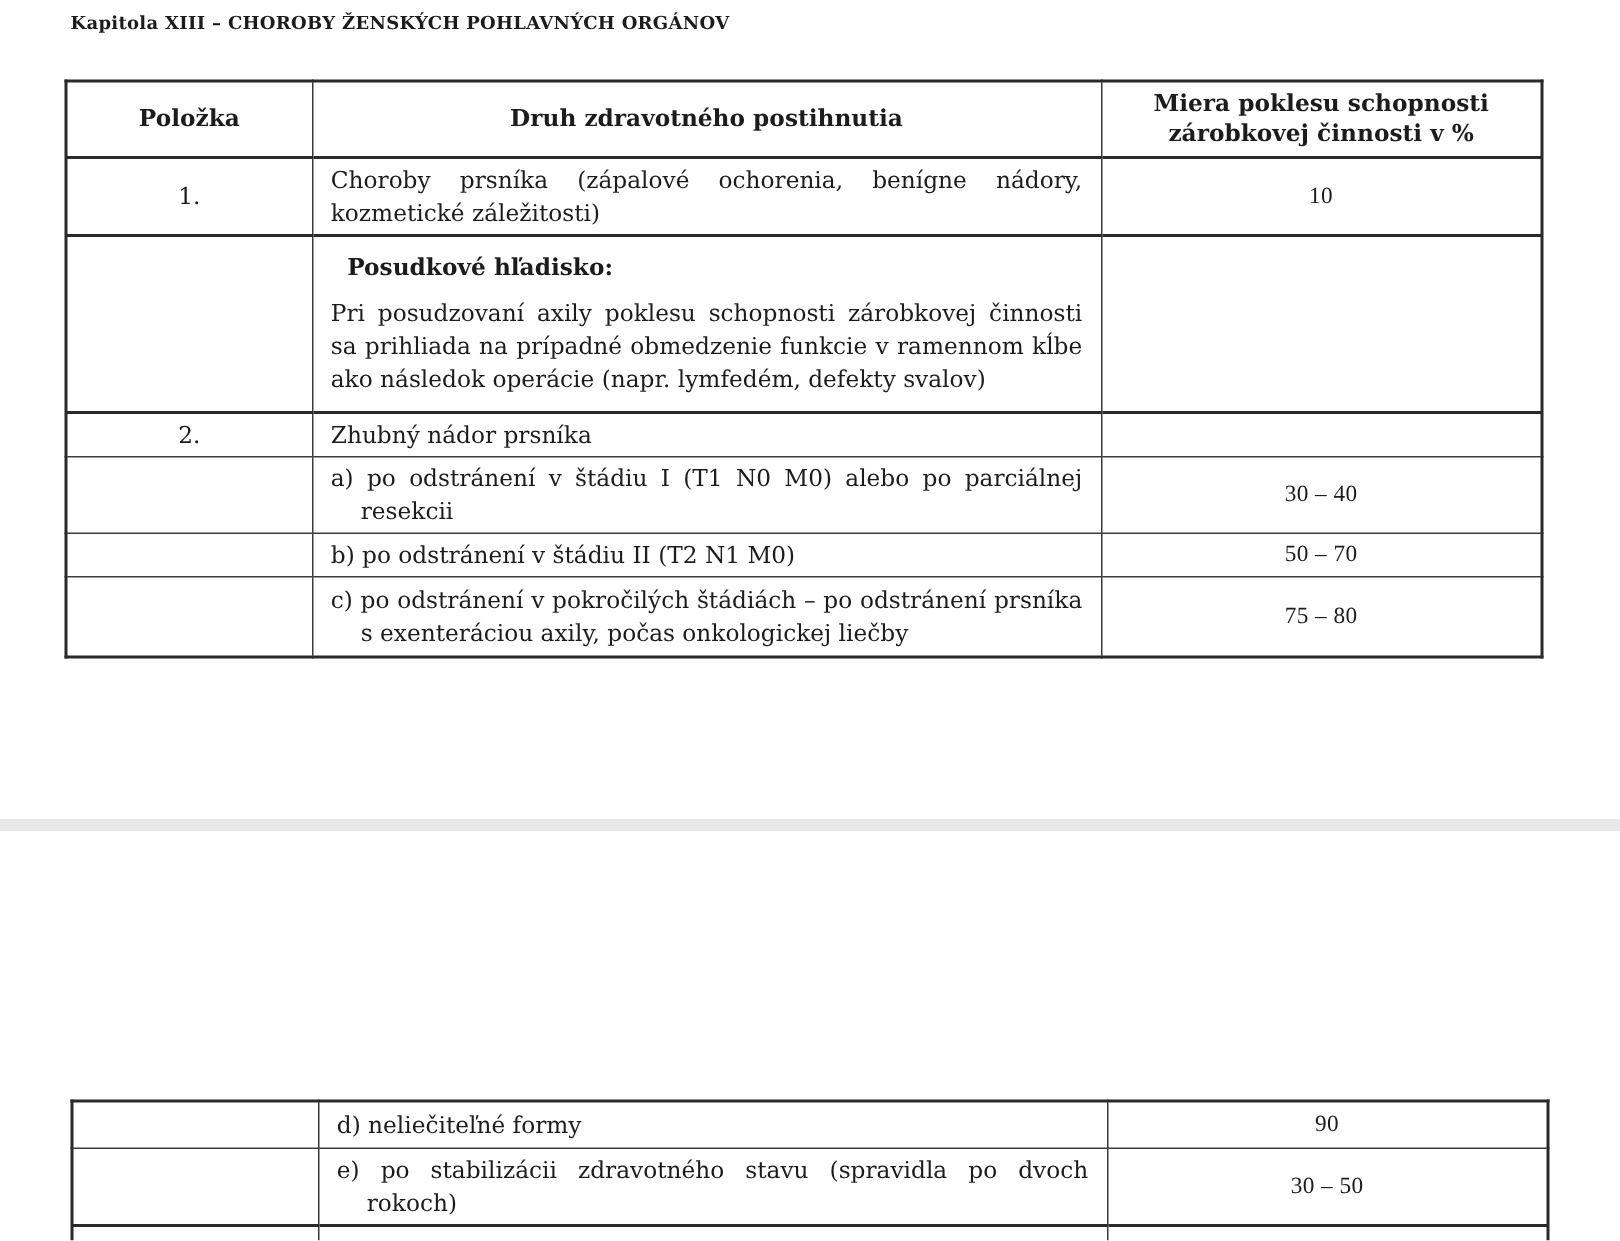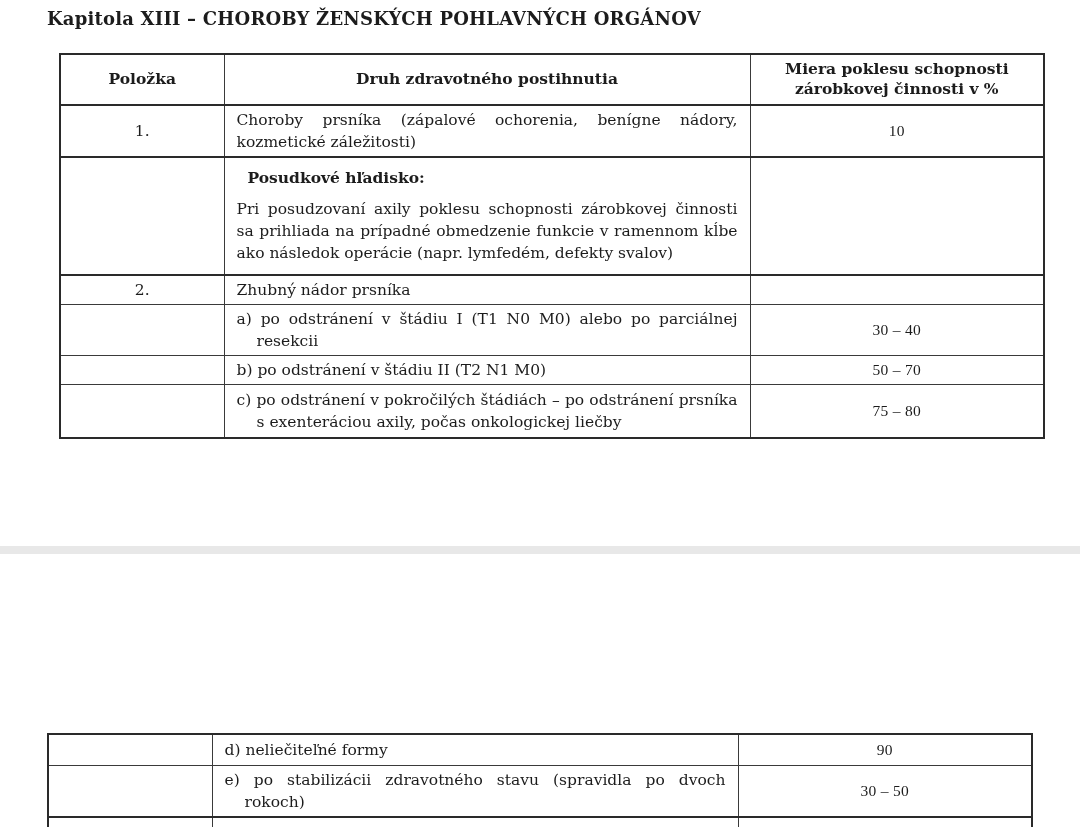--- a/index.html
+++ b/index.html
@@ -30,36 +30,36 @@
     width: 1080px;
     height: 8px;
     background: #e8e8e8;
   }
   .page-2 { top: 554px; height: 273px; overflow: hidden; padding-left: 36px; }
 
   .doc-title {
     position: absolute;
     left: 47px;
     top: 8px;
-    font-size: 18px;
+    font-size: 12px;
     font-weight: bold;
     letter-spacing: 0.2px;
     white-space: nowrap;
   }
 
   table.rate-table {
     border-collapse: collapse;
     table-layout: fixed;
     width: 984px;
     border: 2px solid #2a2a2a;
     font-size: 15.5px;
   }
   table.t1 {
     position: absolute;
-    left: 59px;
+    left: 43px;
     top: 53px;
     padding-left: 18px;
   }
   table.t2 {
     position: absolute;
     left: 47px;
     top: 179px;
   }
   col.c-item { width: 164px; }
   col.c-desc { width: 526px; }

